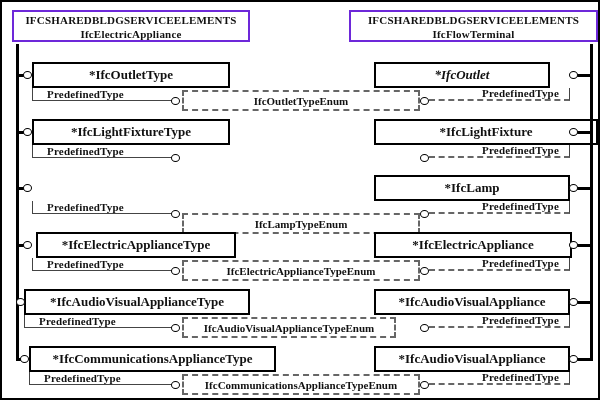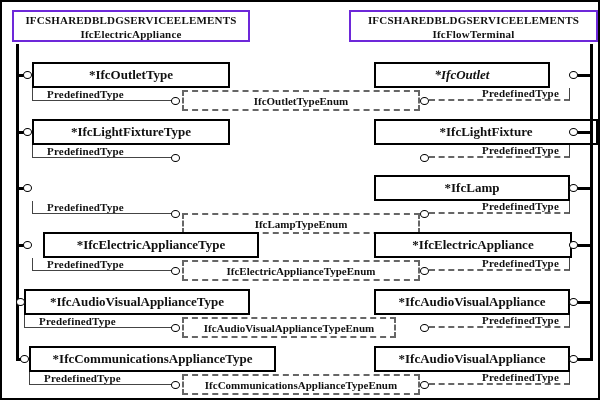--- a/index.html
+++ b/index.html
@@ -103,21 +103,21 @@
     <span class="alabel r">PredefinedType</span>
   </div>
   <div class="entity" style="left:372px;width:196px;top:173px;">
       <span>*IfcLamp</span>
     </div>
   <div class="circ" style="left:567px;top:182px;"></div>
   <div class="stub" style="left:575px;top:185px;width:14px;"></div>
 
   <div class="stub" style="left:15px;top:242px;width:8px;"></div>
   <div class="circ" style="left:21px;top:239px;"></div>
-  <div class="entity" style="left:41px;width:216px;top:230px;">
+  <div class="entity" style="left:34px;width:200px;top:230px;">
       <span>*IfcElectricApplianceType</span>
     </div>
   <div class="attrL" style="left:30px;top:256px;width:141px;">
     <span class="alabel l">PredefinedType</span>
   </div>
   <div class="circ" style="left:169px;top:265px;"></div>
   <div class="enumbox" style="left:180px;width:238px;top:258px;">
       <span>IfcElectricApplianceTypeEnum</span>
     </div>
   <div class="circ" style="left:418px;top:265px;"></div>

